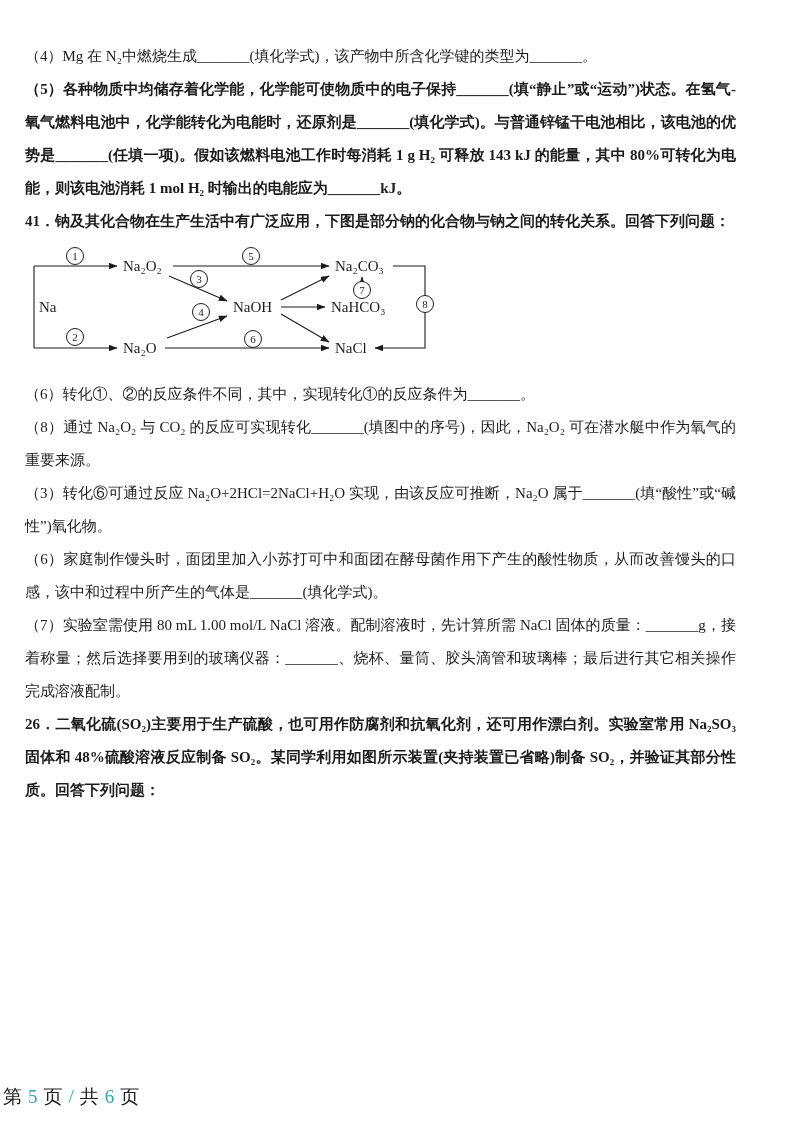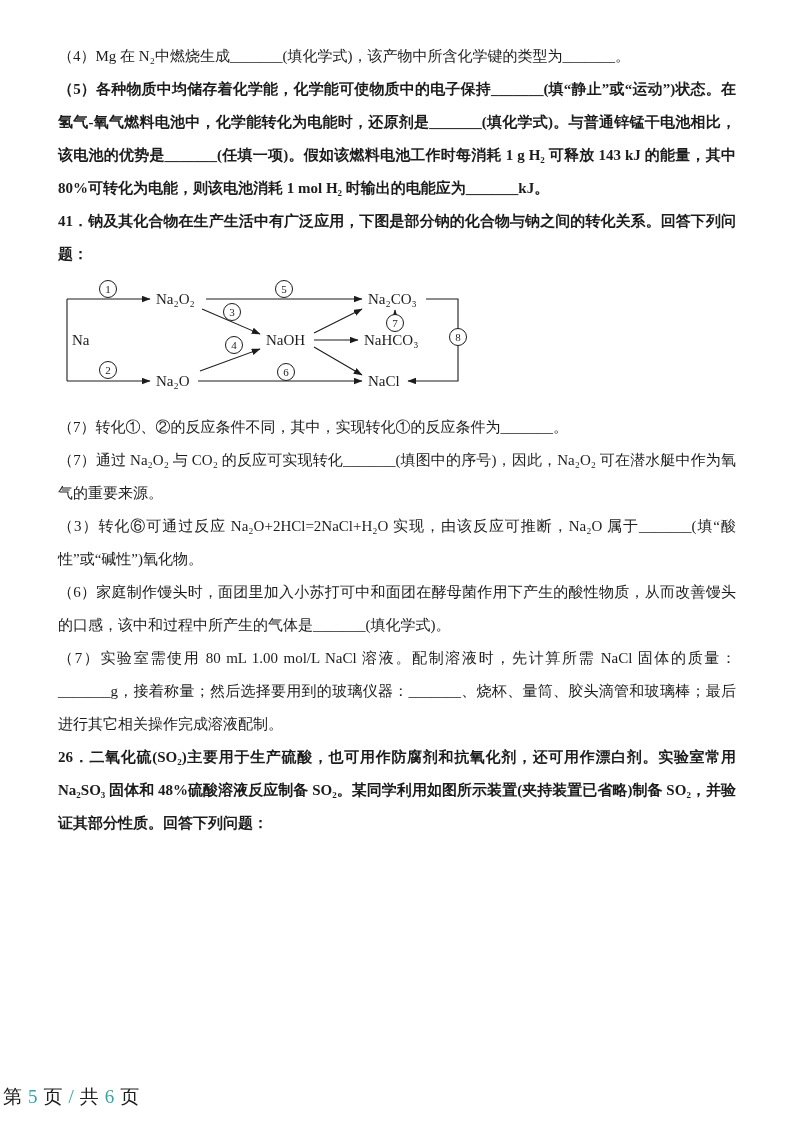--- a/index.html
+++ b/index.html
@@ -4,21 +4,21 @@
 <style>
   html,body{margin:0;padding:0;}
   body{
     width:793px;height:1122px;
     background:#ffffff;
     position:relative;
     font-family:"Liberation Serif","DejaVu Serif",serif;
     color:#1c1c1c;
     overflow:hidden;
   }
-  .page{padding:40px 57px 0 58px;}
+  .page{padding:40px 57px 0 25px;}
   p.line{
     font-size:15px;
     line-height:33px;
     margin:0;
     text-align:justify;
     word-break:break-word;
   }
   .mt{margin-top:16px;font-weight:bold;}
   .diagram-wrap{margin:8px 0 6px 2px;}
   svg text.node{
@@ -112,22 +112,22 @@
         <circle r="8.5"></circle>
           <text dy="3.5">7</text>
       </g>
       <g class="step" transform="translate(398,58)">
         <circle r="8.5"></circle>
           <text dy="3.5">8</text>
       </g>
     </svg>
   </div>
 
-  <p class="line">（7）转化①、②的反应条件不同，其中，实现转化①的反应条件为_______。</p>
-  <p class="line">（7）通过 Na₂O₂ 与 CO₂ 的反应可实现转化_______(填图中的序号)，因此，Na₂O₂ 可在潜水艇中作为氧气的重要来源。</p>
+  <p class="line">（6）转化①、②的反应条件不同，其中，实现转化①的反应条件为_______。</p>
+  <p class="line">（8）通过 Na₂O₂ 与 CO₂ 的反应可实现转化_______(填图中的序号)，因此，Na₂O₂ 可在潜水艇中作为氧气的重要来源。</p>
   <p class="line">（3）转化⑥可通过反应 Na₂O+2HCl=2NaCl+H₂O 实现，由该反应可推断，Na₂O 属于_______(填“酸性”或“碱性”)氧化物。</p>
   <p class="line">（6）家庭制作馒头时，面团里加入小苏打可中和面团在酵母菌作用下产生的酸性物质，从而改善馒头的口感，该中和过程中所产生的气体是_______(填化学式)。</p>
   <p class="line">（7）实验室需使用 80 mL 1.00 mol/L NaCl 溶液。配制溶液时，先计算所需 NaCl 固体的质量：_______g，接着称量；然后选择要用到的玻璃仪器：_______、烧杯、量筒、胶头滴管和玻璃棒；最后进行其它相关操作完成溶液配制。</p>
 
   <p class="line mt">26．二氧化硫(SO₂)主要用于生产硫酸，也可用作防腐剂和抗氧化剂，还可用作漂白剂。实验室常用 Na₂SO₃ 固体和 48%硫酸溶液反应制备 SO₂。某同学利用如图所示装置(夹持装置已省略)制备 SO₂，并验证其部分性质。回答下列问题：</p>
 
 </div>
 
 <div class="footer">
   <span>第</span><span class="accent">5</span><span>页</span><span class="accent">/</span><span>共</span><span class="accent">6</span><span>页</span>

